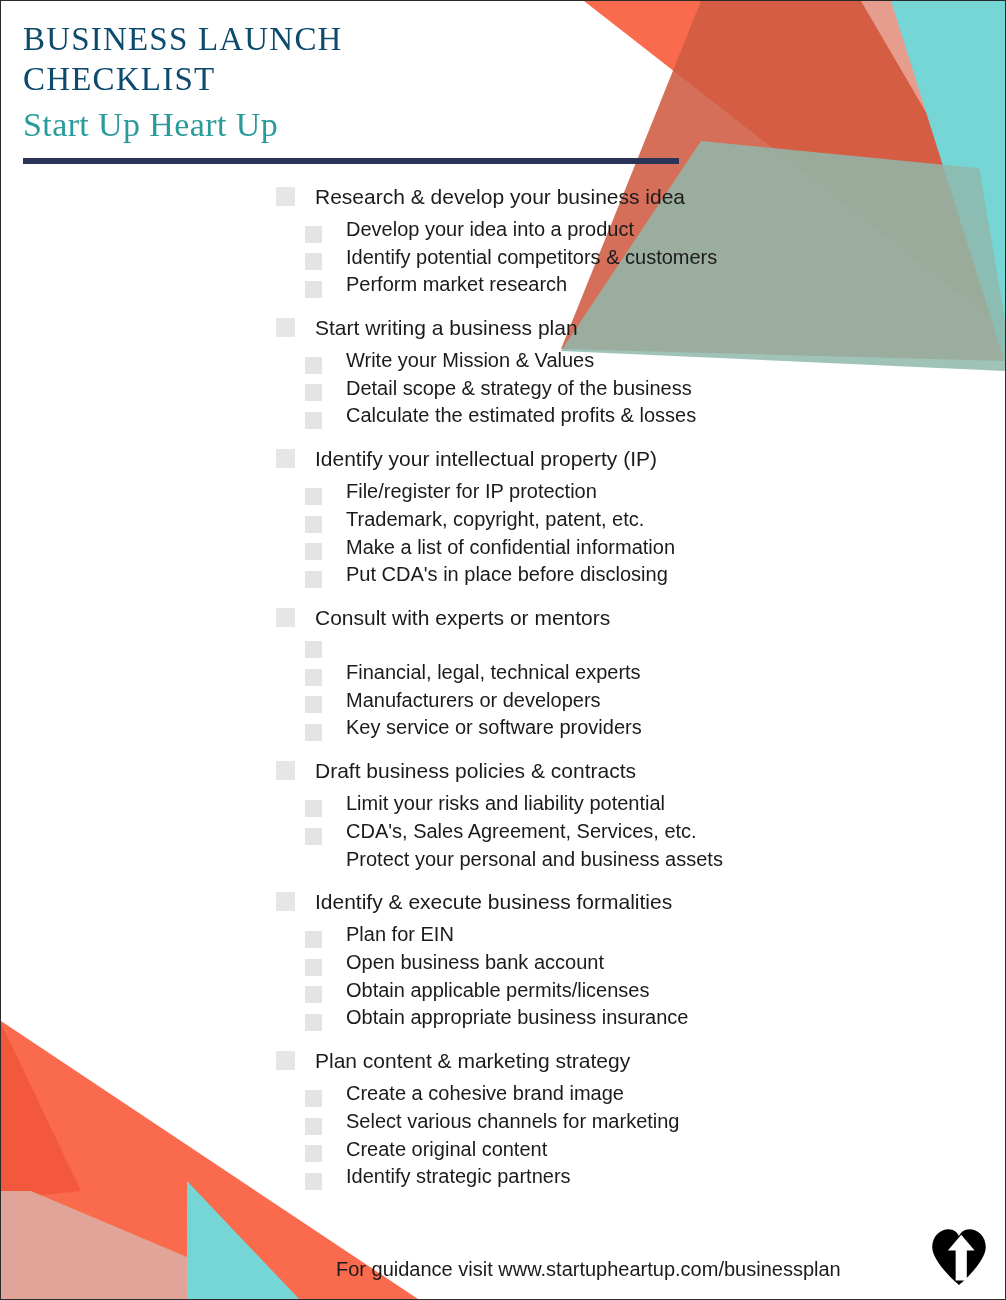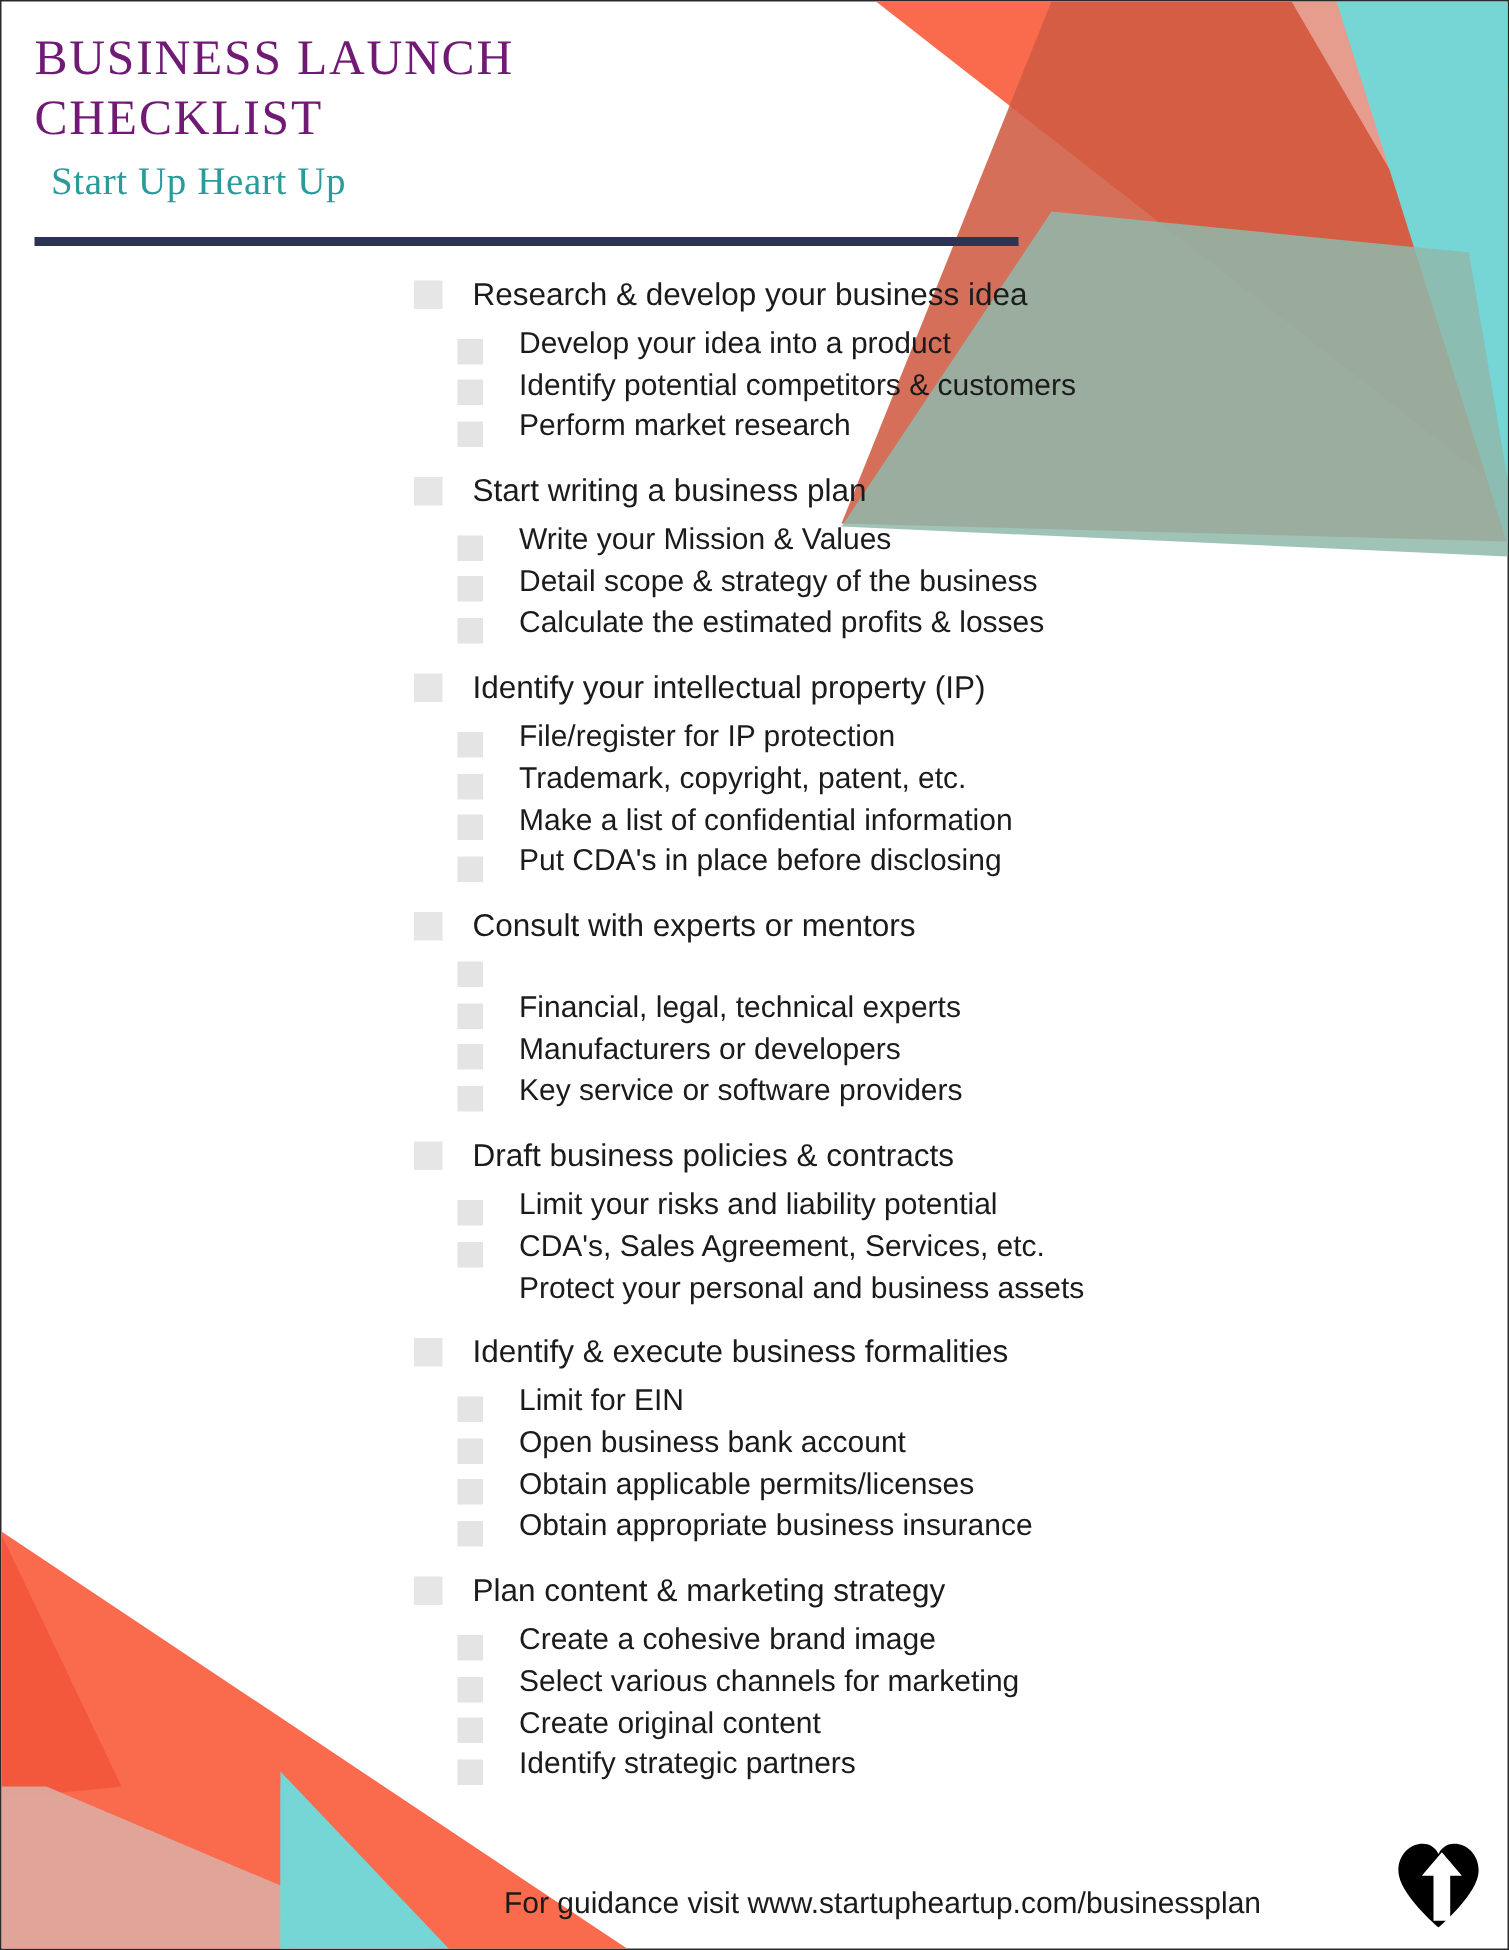--- a/index.html
+++ b/index.html
@@ -32,30 +32,30 @@
     position: absolute;
     top: 18px;
     left: 22px;
     width: 640px;
   }
   .title {
     font-family: "Liberation Serif", serif;
     font-size: 33px;
     line-height: 1.22;
     letter-spacing: 1.2px;
-    color: #701a75;
+    color: #0c4a6e;
     font-weight: 400;
     margin: 0;
     text-transform: uppercase;
   }
   .subtitle {
     font-family: "Liberation Serif", serif;
-    font-size: 26px;
+    font-size: 34px;
     color: #2a9b9b;
-    margin: 6px 0 0 11px;
+    margin: 6px 0 0 0;
     font-weight: 400;
     letter-spacing: 0.4px;
   }
   .divider {
     position: absolute;
     top: 157px;
     left: 22px;
     width: 656px;
     height: 6px;
     background: #2b3356;
@@ -284,21 +284,21 @@
         </div>
       </div>
       <div class="group">
         <div class="row row-main">
           <div class="box"></div>
           <span class="label-main">Identify &amp; execute business formalities</span>
         </div>
         <div class="subs">
           <div class="row row-sub">
             <div class="box-sub"></div>
-            <span class="label-sub">Limit for EIN</span>
+            <span class="label-sub">Plan for EIN</span>
           </div>
           <div class="row row-sub">
             <div class="box-sub"></div>
             <span class="label-sub">Open business bank account</span>
           </div>
           <div class="row row-sub">
             <div class="box-sub"></div>
             <span class="label-sub">Obtain applicable permits/licenses</span>
           </div>
           <div class="row row-sub">

